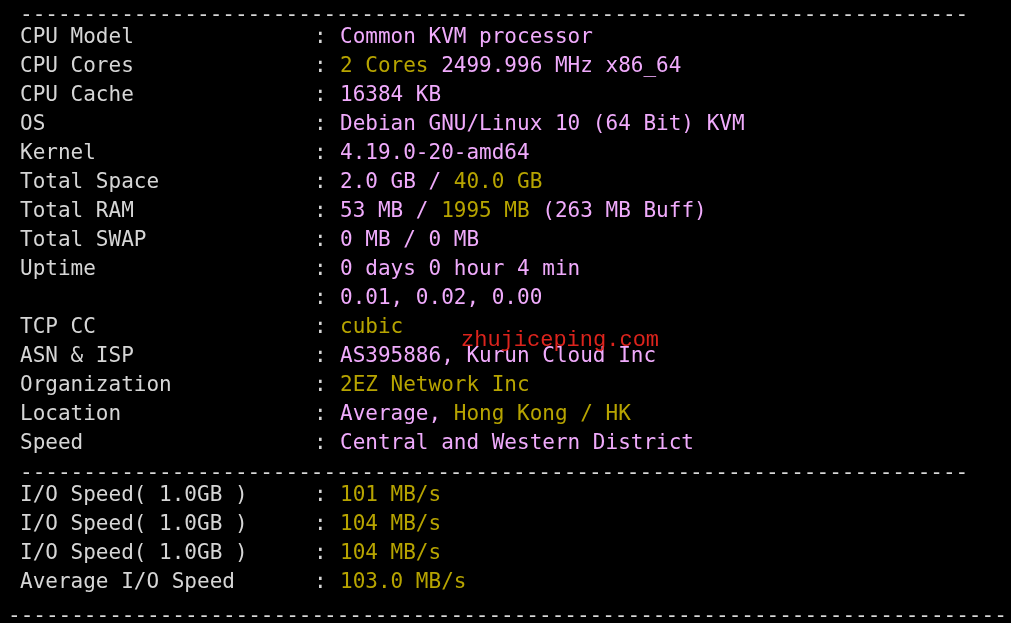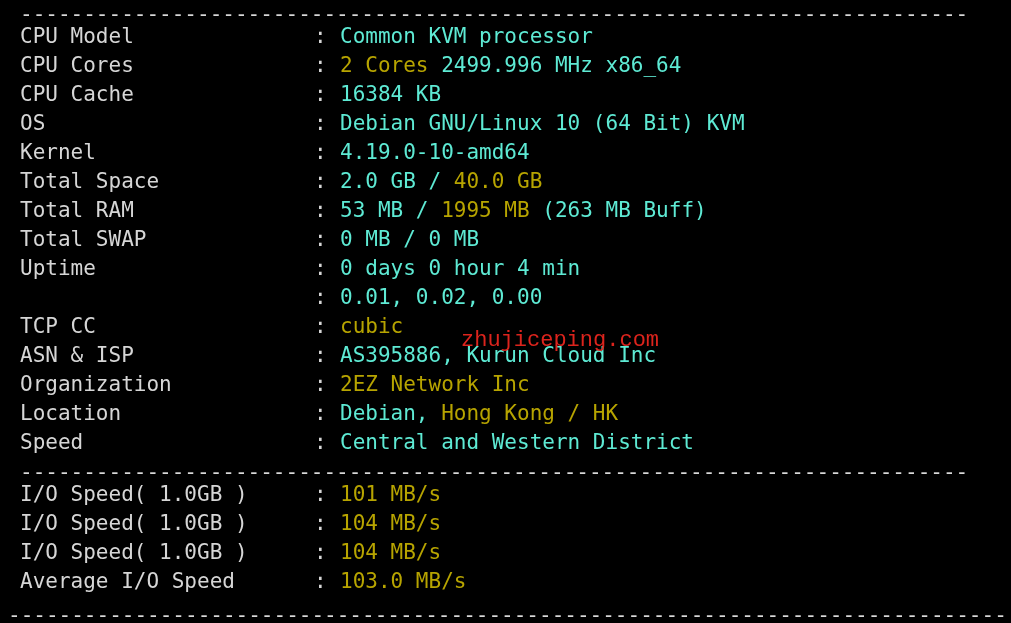--- a/index.html
+++ b/index.html
@@ -58,21 +58,21 @@
     left: 314px;
     top: 0;
     color: #d6d6d6;
   }
   .value {
     position: absolute;
     left: 340px;
     top: 0;
     white-space: pre;
   }
-  .c-cyan  { color: #5eead4; }
+  .c-cyan  { color: #f0abfc; }
   .c-yel   { color: #b7a400; }
   #watermark {
     position: absolute;
     left: 461px;
     top: 329px;
     color: #e8261f;
     font-family: Liberation Mono, monospace;
     font-size: 22px;
     line-height: 24px;
     white-space: pre;
@@ -85,30 +85,30 @@
 
 <div id="terminal">
 
   <div class="sep" style="top:0px;">---------------------------------------------------------------------------</div>
 
   <div class="rows" id="system-info-rows" style="top:22px;">
       <div class="row"><span class="label">CPU Model</span><span class="colon">:</span><span class="value"><span class="c-cyan">Common KVM processor</span></span></div>
       <div class="row"><span class="label">CPU Cores</span><span class="colon">:</span><span class="value"><span class="c-yel">2 Cores</span><span class="c-cyan"> 2499.996 MHz x86_64</span></span></div>
       <div class="row"><span class="label">CPU Cache</span><span class="colon">:</span><span class="value"><span class="c-cyan">16384 KB</span></span></div>
       <div class="row"><span class="label">OS</span><span class="colon">:</span><span class="value"><span class="c-cyan">Debian GNU/Linux 10 (64 Bit) KVM</span></span></div>
-      <div class="row"><span class="label">Kernel</span><span class="colon">:</span><span class="value"><span class="c-cyan">4.19.0-10-amd64</span></span></div>
+      <div class="row"><span class="label">Kernel</span><span class="colon">:</span><span class="value"><span class="c-cyan">4.19.0-20-amd64</span></span></div>
       <div class="row"><span class="label">Total Space</span><span class="colon">:</span><span class="value"><span class="c-cyan">2.0 GB / </span><span class="c-yel">40.0 GB</span></span></div>
       <div class="row"><span class="label">Total RAM</span><span class="colon">:</span><span class="value"><span class="c-cyan">53 MB / </span><span class="c-yel">1995 MB</span><span class="c-cyan"> (263 MB Buff)</span></span></div>
       <div class="row"><span class="label">Total SWAP</span><span class="colon">:</span><span class="value"><span class="c-cyan">0 MB / 0 MB</span></span></div>
       <div class="row"><span class="label">Uptime</span><span class="colon">:</span><span class="value"><span class="c-cyan">0 days 0 hour 4 min</span></span></div>
       <div class="row"><span class="colon">:</span><span class="value"><span class="c-cyan">0.01, 0.02, 0.00</span></span></div>
       <div class="row"><span class="label">TCP CC</span><span class="colon">:</span><span class="value"><span class="c-yel">cubic</span></span></div>
       <div class="row"><span class="label">ASN &amp; ISP</span><span class="colon">:</span><span class="value"><span class="c-cyan">AS395886, Kurun Cloud Inc</span></span></div>
       <div class="row"><span class="label">Organization</span><span class="colon">:</span><span class="value"><span class="c-yel">2EZ Network Inc</span></span></div>
-      <div class="row"><span class="label">Location</span><span class="colon">:</span><span class="value"><span class="c-cyan">Debian, </span><span class="c-yel">Hong Kong / HK</span></span></div>
+      <div class="row"><span class="label">Location</span><span class="colon">:</span><span class="value"><span class="c-cyan">Average, </span><span class="c-yel">Hong Kong / HK</span></span></div>
       <div class="row"><span class="label">Speed</span><span class="colon">:</span><span class="value"><span class="c-cyan">Central and Western District</span></span></div>
     </div>
 
   <div class="sep" style="top:458px;">---------------------------------------------------------------------------</div>
 
   <div class="rows" id="io-rows" style="top:480px;">
       <div class="row"><span class="label">I/O Speed( 1.0GB )</span><span class="colon">:</span><span class="value"><span class="c-yel">101 MB/s</span></span></div>
       <div class="row"><span class="label">I/O Speed( 1.0GB )</span><span class="colon">:</span><span class="value"><span class="c-yel">104 MB/s</span></span></div>
       <div class="row"><span class="label">I/O Speed( 1.0GB )</span><span class="colon">:</span><span class="value"><span class="c-yel">104 MB/s</span></span></div>
       <div class="row"><span class="label">Average I/O Speed</span><span class="colon">:</span><span class="value"><span class="c-yel">103.0 MB/s</span></span></div>

